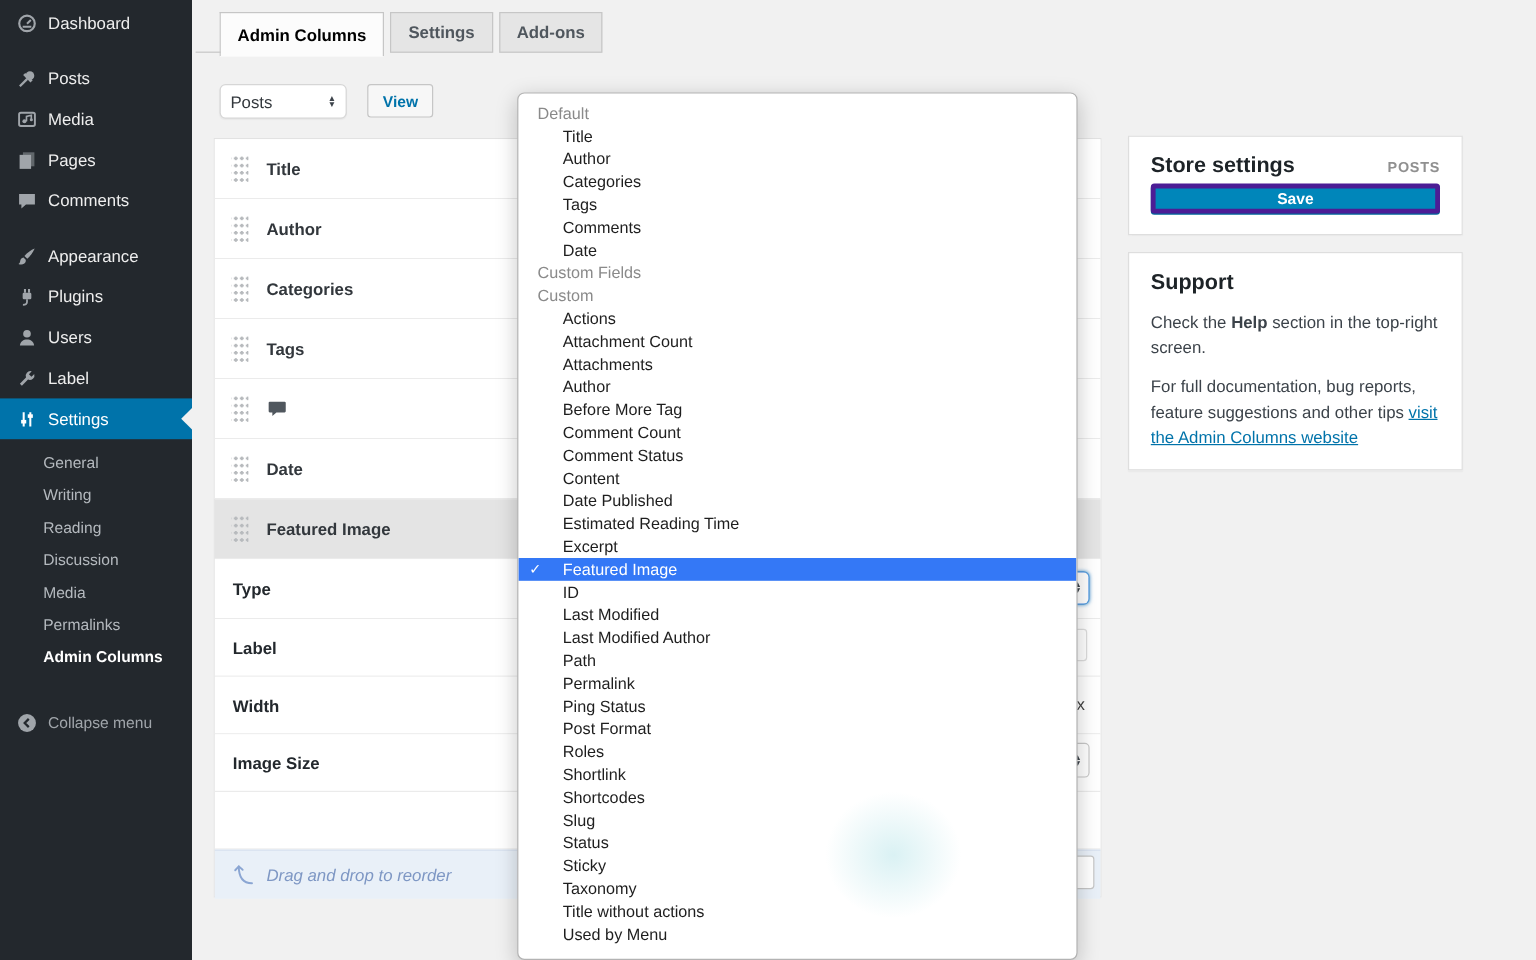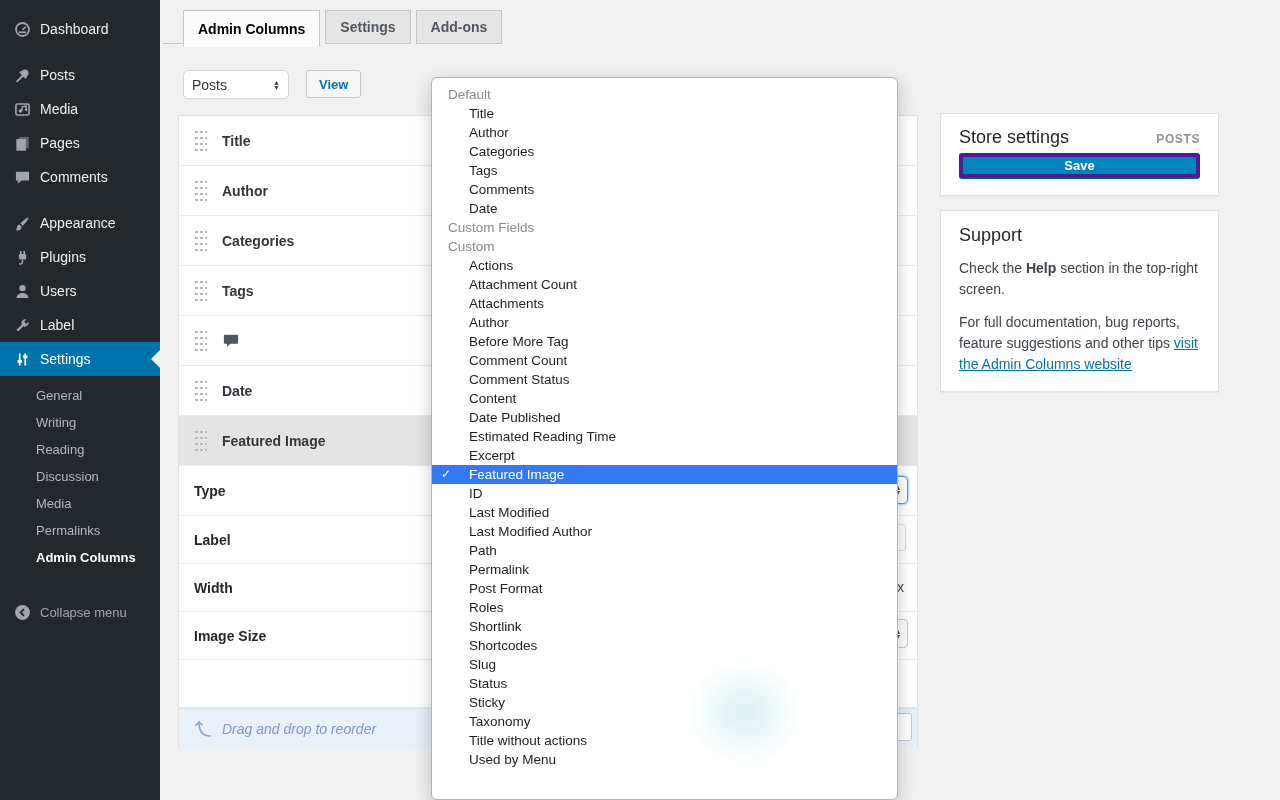--- a/index.html
+++ b/index.html
@@ -1,21 +1,21 @@
 <!DOCTYPE html>
 <html><head>
 <meta charset="utf-8">
 <style>
   * { margin:0; padding:0; box-sizing:border-box; }
   html,body { width:1280px; height:800px; overflow:hidden; }
   body { background:#f1f1f1; font-family:"Liberation Sans", sans-serif; position:relative; }
 
   
   #sidebar { position:absolute; left:0; top:0; width:160px; height:800px; background:#23282d; z-index:10; }
-  #menu { padding-top:12px; }
+  #menu { padding-top:2px; }
   .gap { height:12px; }
   .menu-item { position:relative; height:34px; display:flex; align-items:center; gap:9px; padding-left:13px;
                color:#eeeeee; font-size:14px; font-weight:400; cursor:pointer; }
   .menu-item .icon { width:18px; height:18px; color:#a0a5aa; display:flex; align-items:center; justify-content:center; flex:none; }
   .menu-item.active { background:#0073aa; color:#fff; font-weight:400; }
   .menu-item.active .icon { color:#fff; }
   .menu-item.active::after { content:""; position:absolute; right:0; top:50%; margin-top:-9px;
                border:9px solid transparent; border-right-color:#f1f1f1; border-left-width:0; }
   #submenu { padding:6px 0 10px 0; }
   .sub-item { height:27px; display:flex; align-items:center; padding-left:36px; font-size:13px; color:#b4b9be; cursor:pointer; }
@@ -81,21 +81,21 @@
   .dd-option.selected { background:#3478f6; color:#fff; }
   .dd-option .check { position:absolute; left:9px; top:0; font-size:12px; }
   #blob { position:absolute; left:672px; top:645px; width:145px; height:135px; border-radius:50%;
       background:radial-gradient(closest-side, rgba(193,232,236,.6), rgba(193,232,236,0) 78%); z-index:55; pointer-events:none; }
 
   
   .card { position:absolute; left:940px; width:279px; background:#fff; border:1px solid #dedede;
           box-shadow:0 1px 1px rgba(0,0,0,.04); z-index:3; }
   #store-card { top:113px; height:83px; padding:13px 18px; }
   #store-card .head { display:flex; align-items:baseline; justify-content:space-between; }
-  .card-title { font-size:18px; font-weight:normal; color:#1d2327; }
+  .card-title { font-size:18px; font-weight:bold; color:#1d2327; }
   #store-scope { font-size:12px; font-weight:bold; color:#909090; letter-spacing:.6px; }
   #save-button { margin-top:5px; width:100%; height:25px; background:#0086ba; border:4px solid #4c1d95;
       box-shadow:0 1px 0 #006799; border-radius:3px; color:#fff; font-size:13px; font-weight:bold;
       font-family:"Liberation Sans", sans-serif; cursor:pointer; }
   #support-card { top:210px; height:182px; padding:14px 18px; }
   #support-card p { font-size:14px; color:#3c434a; line-height:1.5; margin-top:12px; }
   #support-card a { color:#0073aa; text-decoration:underline; cursor:pointer; }
 </style>
 </head>
 <body>
@@ -355,20 +355,21 @@
     <div class="dd-option"><span>Content</span></div>
     <div class="dd-option"><span>Date Published</span></div>
     <div class="dd-option"><span>Estimated Reading Time</span></div>
     <div class="dd-option"><span>Excerpt</span></div>
     <div class="dd-option selected" style="background: rgb(52, 120, 246);"><span class="check">✓</span><span>Featured Image</span></div>
     <div class="dd-option"><span>ID</span></div>
     <div class="dd-option"><span>Last Modified</span></div>
     <div class="dd-option"><span>Last Modified Author</span></div>
     <div class="dd-option"><span>Path</span></div>
     <div class="dd-option"><span>Permalink</span></div>
+    <div class="dd-option"><span>Ping Status</span></div>
     <div class="dd-option"><span>Post Format</span></div>
     <div class="dd-option"><span>Roles</span></div>
     <div class="dd-option"><span>Shortlink</span></div>
     <div class="dd-option"><span>Shortcodes</span></div>
     <div class="dd-option"><span>Slug</span></div>
     <div class="dd-option"><span>Status</span></div>
     <div class="dd-option"><span>Sticky</span></div>
     <div class="dd-option"><span>Taxonomy</span></div>
     <div class="dd-option"><span>Title without actions</span></div>
     <div class="dd-option"><span>Used by Menu</span></div>

